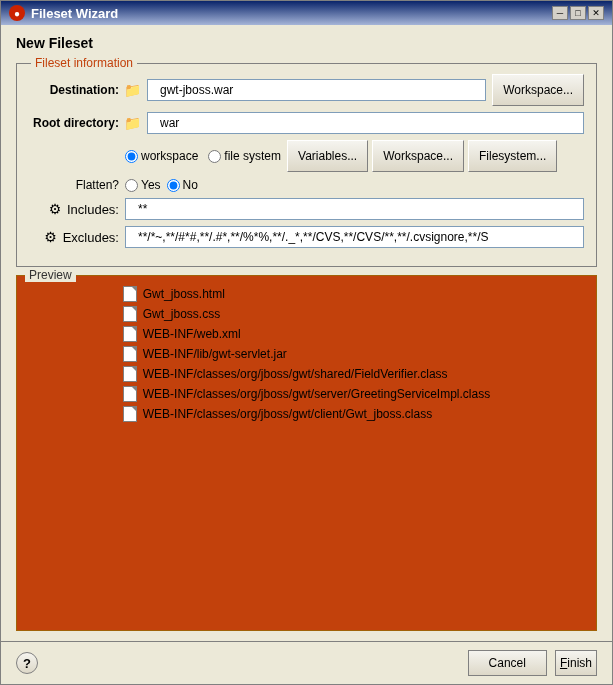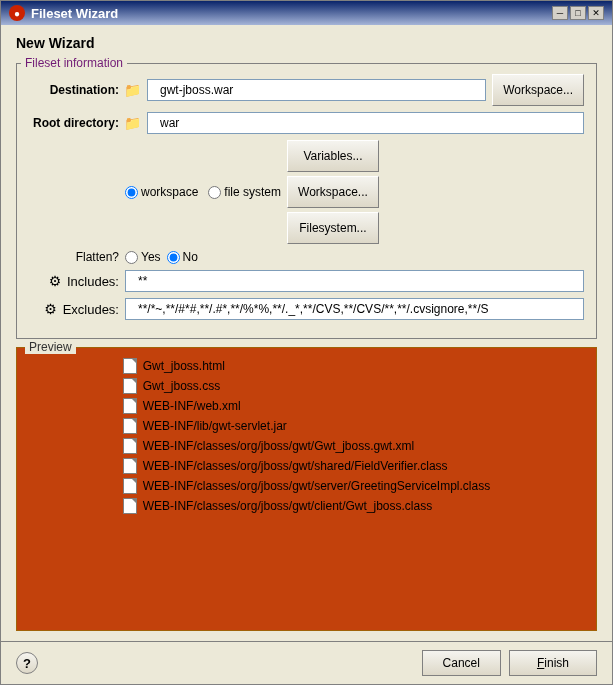--- a/index.html
+++ b/index.html
@@ -82,25 +82,25 @@
     .group-box {
       border: 1px solid #808080;
       padding: 10px 12px 12px 12px;
       margin-bottom: 8px;
       position: relative;
       background: #ece9d8;
     }
     .group-box-label {
       position: absolute;
       top: -8px;
-      left: 4px;
+      left: 14px;
       background: #ece9d8;
       padding: 0 4px;
       font-size: 12px;
-      color: #701a75;
+      color: #c2410c;
     }
     .form-row {
       display: flex;
       align-items: center;
       margin-bottom: 6px;
       gap: 6px;
     }
     .form-label {
       min-width: 90px;
       text-align: right;
@@ -150,21 +150,20 @@
       align-items: center;
       gap: 3px;
       font-size: 12px;
     }
     .radio-label input[type="radio"] {
       margin: 0;
     }
     .btn-group {
       display: flex;
       gap: 4px;
-      flex-direction: column;
     }
     .flatten-row {
       display: flex;
       align-items: center;
       gap: 6px;
       margin-bottom: 6px;
     }
     .flatten-label {
       min-width: 90px;
       text-align: right;
@@ -270,21 +269,21 @@
     .footer-btn {
       height: 26px;
       padding: 0 20px;
       background: linear-gradient(to bottom, #f5f4ef, #ddd8c8);
       border: 1px solid #808080;
       font-size: 12px;
       cursor: pointer;
     }
     .finish-btn {
       height: 26px;
-      padding: 0 27px;
+      padding: 0 4px;
       background: linear-gradient(to bottom, #f5f4ef, #ddd8c8);
       border: 1px solid #808080;
       font-size: 12px;
       cursor: pointer;
     }
     .finish-underline {
       text-decoration: underline;
     }
   </style>
 </head>
@@ -298,21 +297,21 @@
       <span class="title-bar-title">Fileset Wizard</span>
     </div>
     <div class="title-bar-controls">
       <button class="title-btn">─</button>
       <button class="title-btn">□</button>
       <button class="title-btn">✕</button>
     </div>
   </div>
 
   <div class="content-area">
-    <div class="page-title">New Wizard</div>
+    <div class="page-title">New Fileset</div>
 
     <div class="group-box">
       <span class="group-box-label">Fileset information</span>
 
       <div class="form-row">
         <span class="form-label">Destination:</span>
         <span class="settings-icon">📁</span>
         <input type="text" class="text-input dest-input" value="gwt-jboss.war" style="">
         <button class="btn">Workspace...</button>
       </div>
@@ -386,24 +385,20 @@
           <div class="preview-item">
             <div class="file-icon"></div>
             <span>WEB-INF/web.xml</span>
           </div>
           <div class="preview-item">
             <div class="file-icon"></div>
             <span>WEB-INF/lib/gwt-servlet.jar</span>
           </div>
           <div class="preview-item">
             <div class="file-icon"></div>
-            <span>WEB-INF/classes/org/jboss/gwt/Gwt_jboss.gwt.xml</span>
-          </div>
-          <div class="preview-item">
-            <div class="file-icon"></div>
             <span>WEB-INF/classes/org/jboss/gwt/shared/FieldVerifier.class</span>
           </div>
           <div class="preview-item">
             <div class="file-icon"></div>
             <span>WEB-INF/classes/org/jboss/gwt/server/GreetingServiceImpl.class</span>
           </div>
           <div class="preview-item">
             <div class="file-icon"></div>
             <span>WEB-INF/classes/org/jboss/gwt/client/Gwt_jboss.class</span>
           </div>

